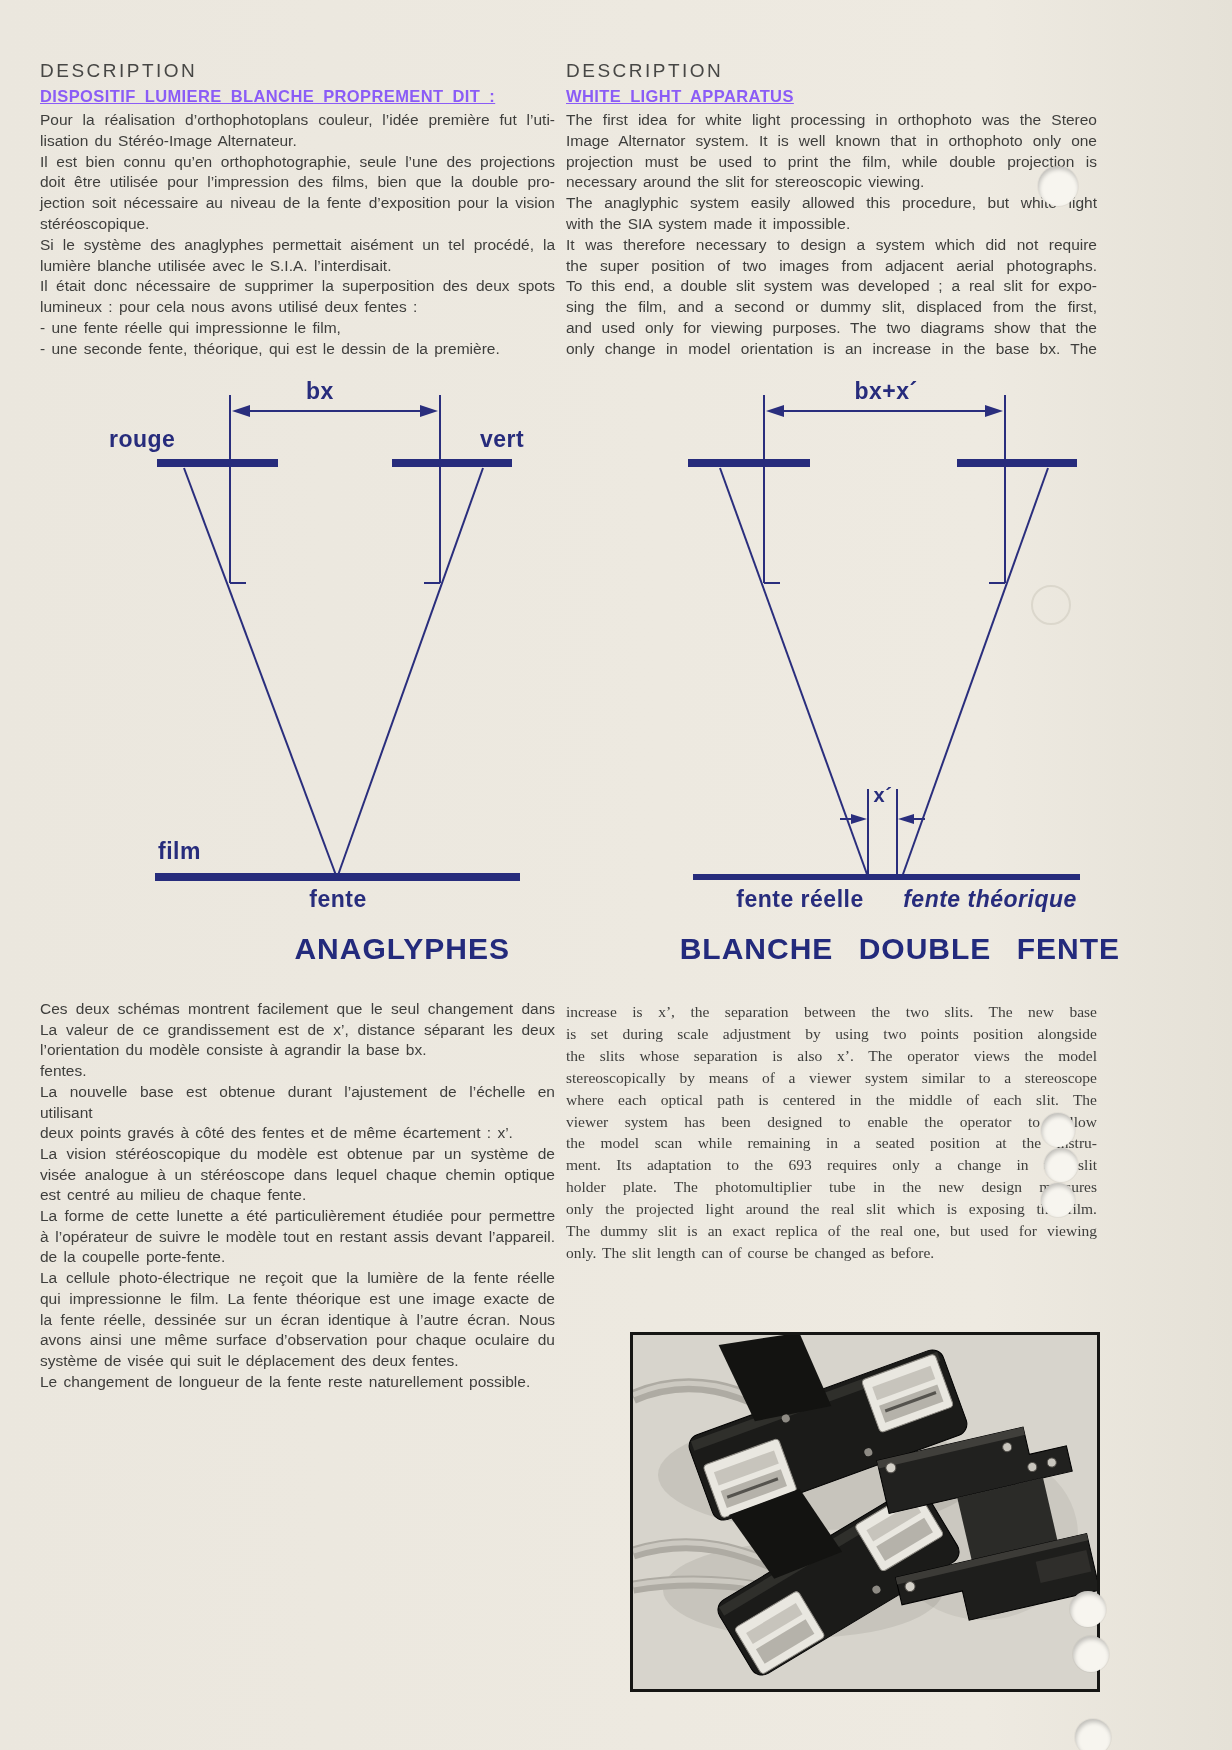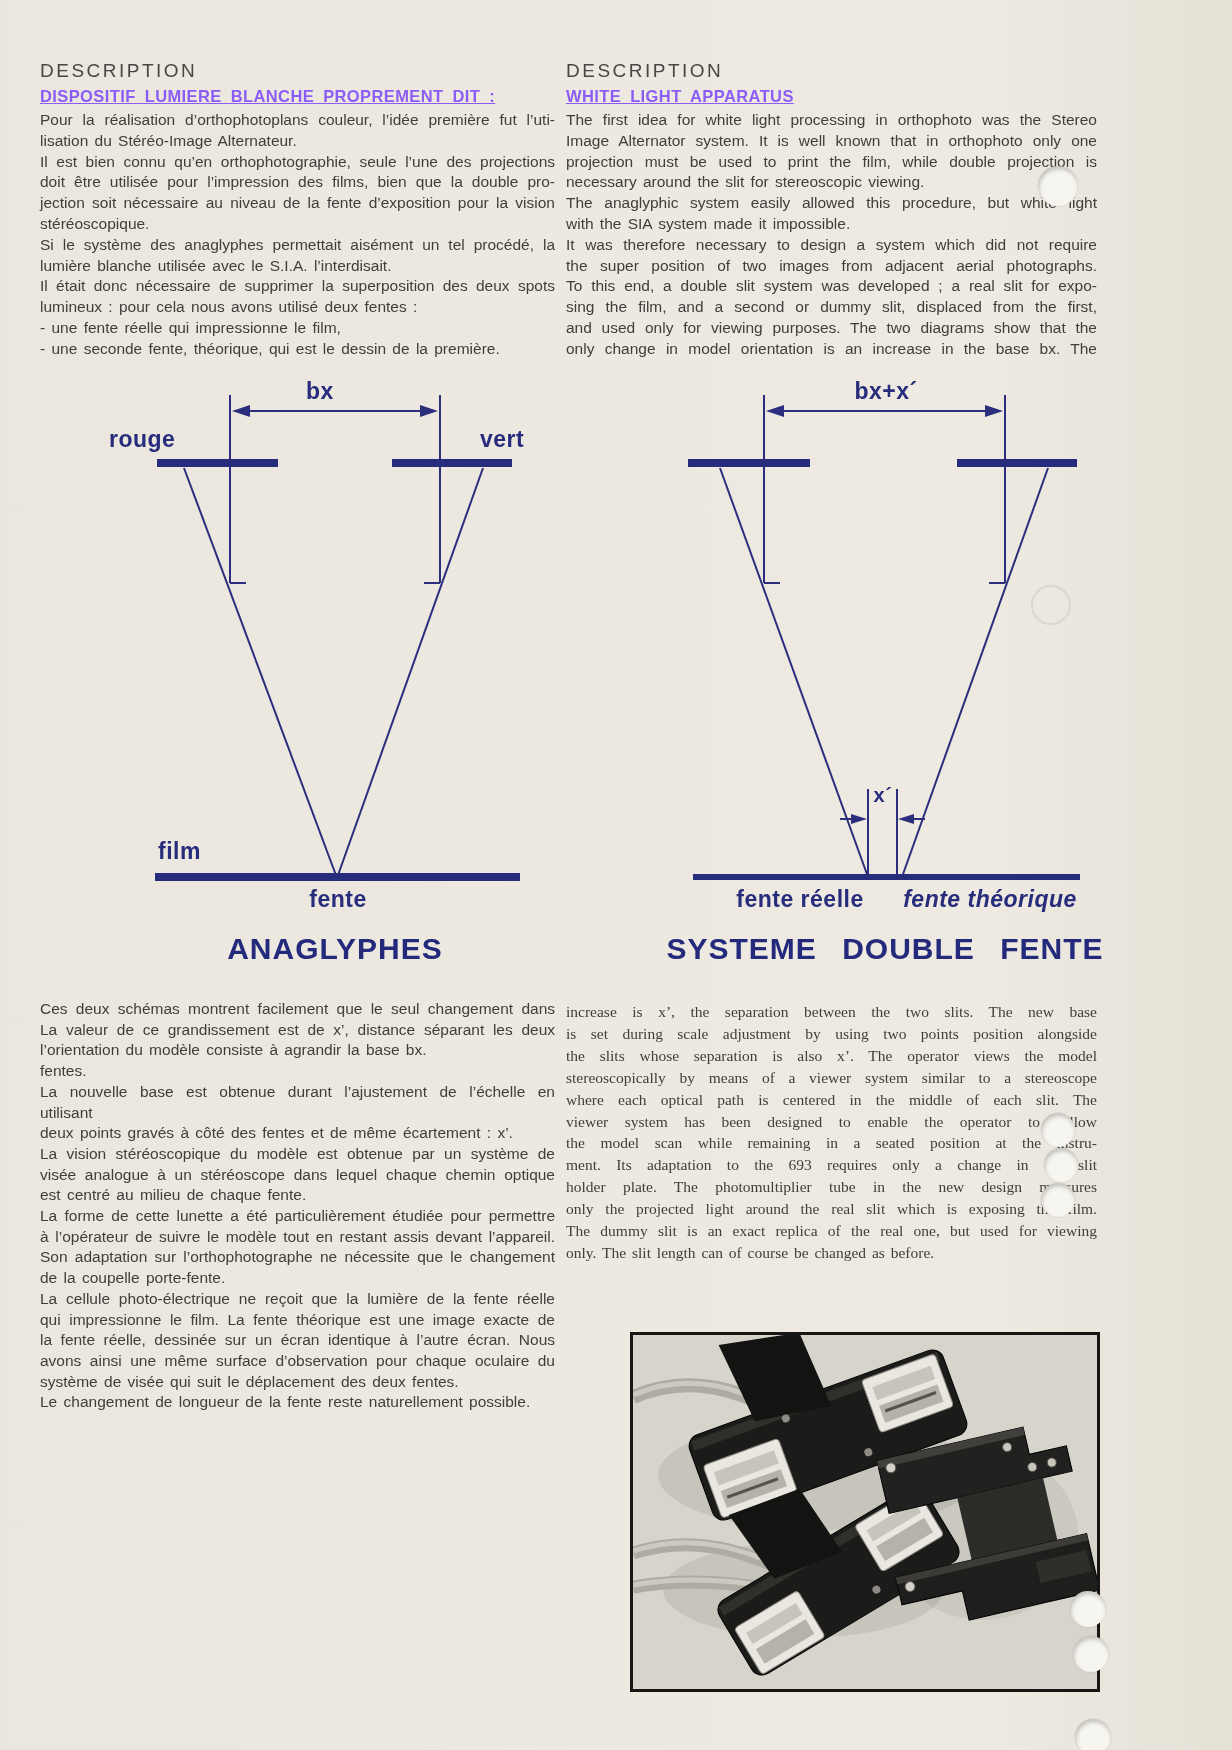--- a/index.html
+++ b/index.html
@@ -19,21 +19,21 @@
     text-decoration:underline;
   }
   .para{margin-top:4px;color:#3e3e3c;font-size:15.5px;}
   .para .pline{line-height:20.8px;word-spacing:2px;}
   .para-b .pline{line-height:20.7px;}
   .para-be .pline{line-height:21.9px;}
   .jline{text-align:justify;text-align-last:justify;}
   
   .dlab{position:absolute;color:#272c7c;font-weight:bold;font-size:23px;letter-spacing:.5px;}
   .dlab.small{font-size:20px;}
-  .dtitle{position:absolute;color:#232a7c;font-weight:bold;font-size:30px;letter-spacing:1px;text-align:center;}
+  .dtitle{position:absolute;color:#232a7c;font-weight:bold;font-size:30px;letter-spacing:1px;text-align:right;}
   svg{display:block;}
   .dline{stroke:#2a2e7d;stroke-width:2;fill:none;}
   .dbar{fill:#272c7c;}
   .dhead{fill:#2a2e7d;}
   
   .hole{
     position:absolute;border-radius:50%;background:#f7f5ef;
     box-shadow:inset 1px 3px 4px rgba(0,0,0,.22), 0 0 0 1px rgba(0,0,0,.04);
     z-index:30;
   }
@@ -146,35 +146,34 @@
       <line class="dline" x1="272" y1="467" x2="285" y2="467"></line>
       <polygon class="dhead" points="258,467 274,462 274,472"></polygon>
 
       <rect class="dbar" x="53" y="522" width="387" height="6"></rect>
     </svg>
     <div class="dlab" style="left:186px;top:26px;width:120px;text-align:center;">bx+x´</div>
     <div class="dlab small" style="left:218px;top:432px;width:50px;text-align:center;">x´</div>
     <div class="dlab" style="left:75px;top:534px;width:170px;text-align:center;">fente réelle</div>
     <div class="dlab" style="left:240px;top:534px;width:220px;text-align:center;font-style:italic;">fente théorique</div>
   </div>
-  <div class="dtitle" style="left:650px;top:900px;width:470px;word-spacing:16px;">SYSTEME DOUBLE FENTE</div>
+  <div class="dtitle" style="left:650px;top:900px;width:470px;word-spacing:16px;">BLANCHE DOUBLE FENTE</div>
 
   <div class="col para para-b" style="left:40px;top:963px;width:515px;">
       <div class="pline jline">Ces deux schémas montrent facilement que le seul changement dans</div>
       <div class="pline jline">La valeur de ce grandissement est de x’, distance séparant les deux</div>
       <div class="pline">l’orientation du modèle consiste à agrandir la base bx.</div>
       <div class="pline">fentes.</div>
       <div class="pline jline">La nouvelle base est obtenue durant l’ajustement de l’échelle en utilisant</div>
       <div class="pline">deux points gravés à côté des fentes et de même écartement : x’.</div>
       <div class="pline jline">La vision stéréoscopique du modèle est obtenue par un système de</div>
       <div class="pline jline">visée analogue à un stéréoscope dans lequel chaque chemin optique</div>
       <div class="pline">est centré au milieu de chaque fente.</div>
       <div class="pline jline">La forme de cette lunette a été particulièrement étudiée pour permettre</div>
       <div class="pline jline">à l’opérateur de suivre le modèle tout en restant assis devant l’appareil.</div>
-      <div class="pline jline">Son adaptation sur l’orthophotographe ne nécessite que le changement</div>
       <div class="pline">de la coupelle porte-fente.</div>
       <div class="pline jline">La cellule photo-électrique ne reçoit que la lumière de la fente réelle</div>
       <div class="pline jline">qui impressionne le film. La fente théorique est une image exacte de</div>
       <div class="pline jline">la fente réelle, dessinée sur un écran identique à l’autre écran. Nous</div>
       <div class="pline jline">avons ainsi une même surface d’observation pour chaque oculaire du</div>
       <div class="pline">système de visée qui suit le déplacement des deux fentes.</div>
       <div class="pline">Le changement de longueur de la fente reste naturellement possible.</div>
     </div>
 
   <div class="col para para-be" style="left:566px;top:965px;width:531px;font-family:Liberation Serif, serif;">

